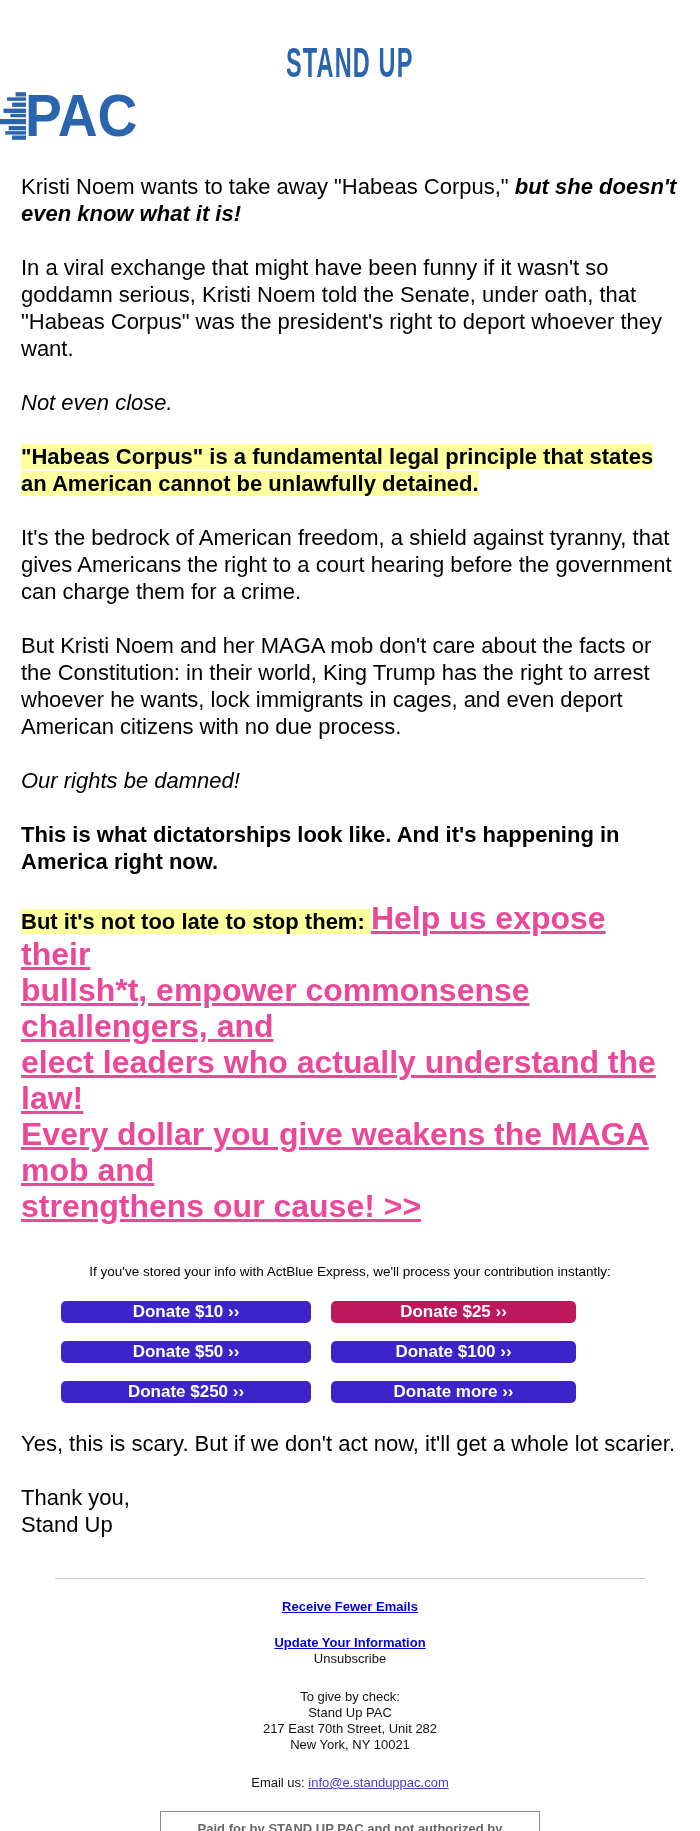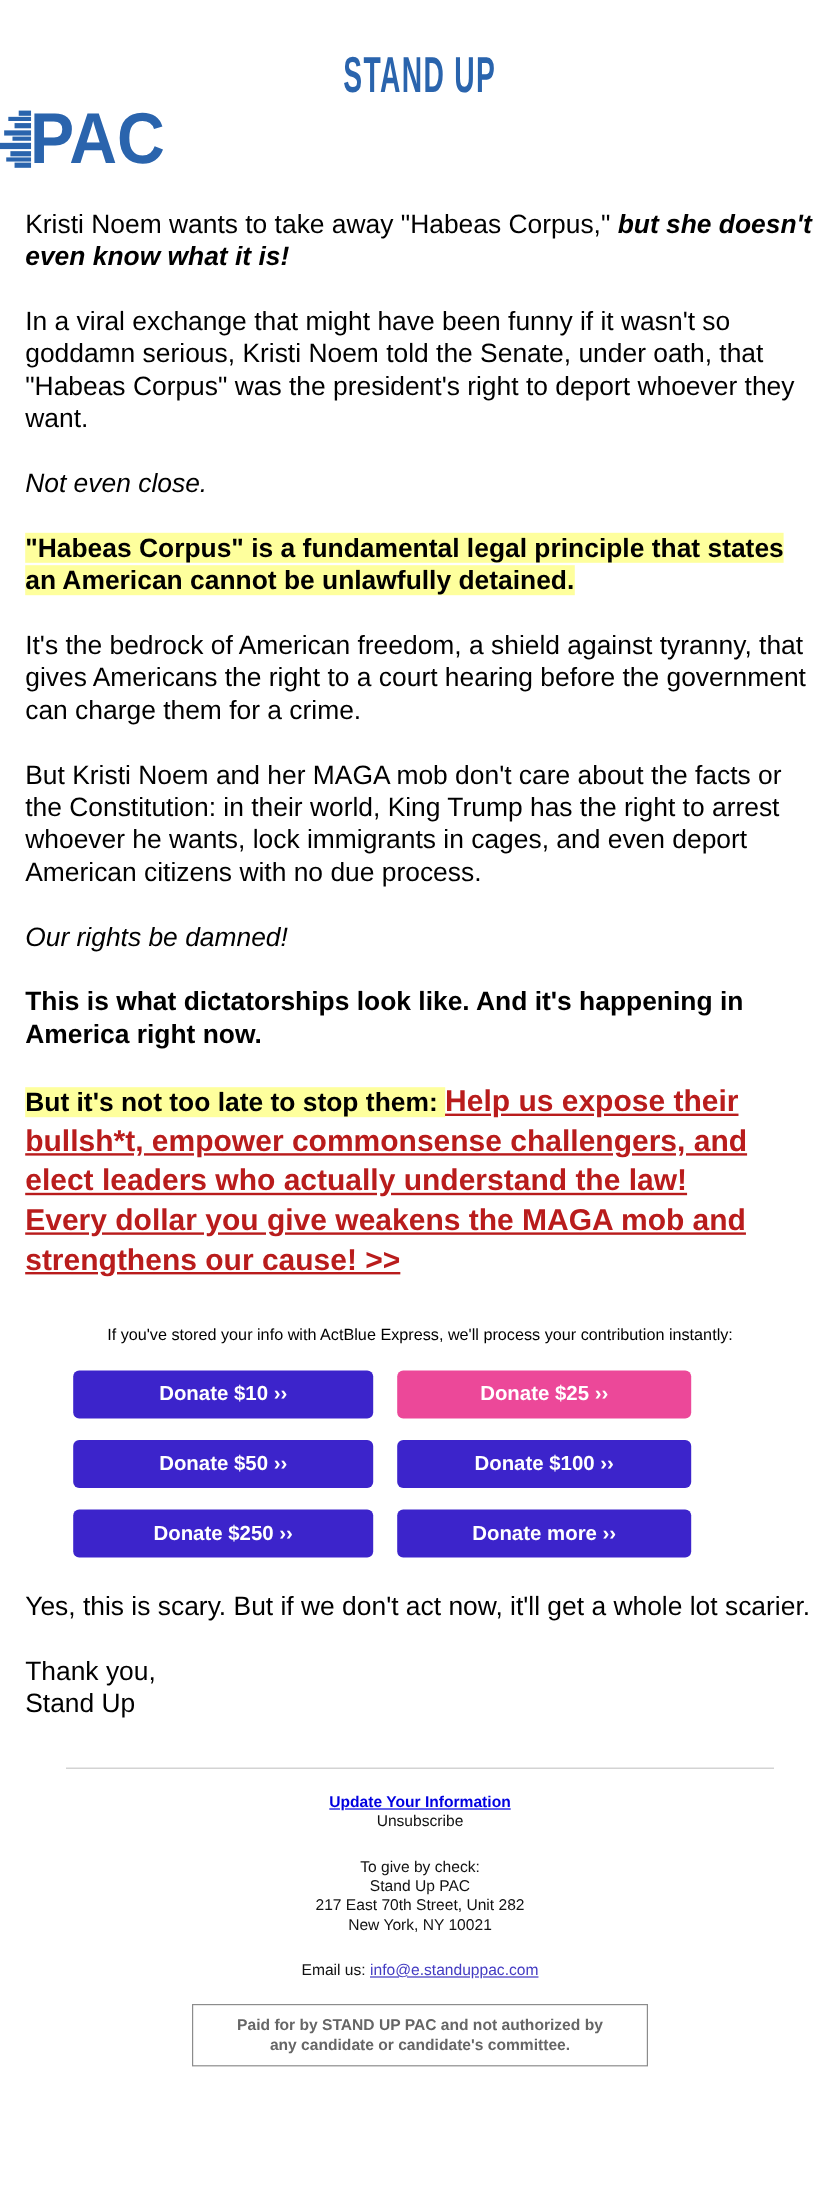--- a/index.html
+++ b/index.html
@@ -17,30 +17,30 @@
 
   
   .content { padding:0 21px; font-size:22px; line-height:27px; }
   .content p { margin:27px 0; }
   .bold-italic { font-weight:bold; font-style:italic; }
   .italic { font-style:italic; }
   .bold { font-weight:bold; }
   .hl { background:#feff9d; }
   .cta { line-height:33px; }
   .cta .hl { font-weight:bold; font-size:22px; }
-  .cta-link { color:#b91c1c; font-weight:bold; font-size:25px; text-decoration:underline; }
+  .cta-link { color:#ec4899; font-weight:bold; font-size:32px; text-decoration:underline; }
 
   
   .express-note { margin-top:32px; text-align:center; font-size:13.5px; }
   .donate-grid { margin:16px 40px 0 40px; display:grid; grid-template-columns:250px 245px;
                  column-gap:20px; row-gap:18px; }
-  .donate-btn { height:40px; border:none; border-radius:5px; background:#3c24cb; color:#ffffff;
+  .donate-btn { height:22px; border:none; border-radius:5px; background:#3c24cb; color:#ffffff;
                 font-family:"Liberation Sans", sans-serif; font-size:17px; font-weight:bold;
                 display:flex; align-items:center; justify-content:center; cursor:pointer; }
-  .donate-btn.alt { background:#ec4899; }
+  .donate-btn.alt { background:#be185d; }
 
   
   .divider { border:none; border-top:1px solid #c9c9c9; margin:40px 55px 0 55px; }
   .footer { text-align:center; font-size:13px; line-height:16px; color:#111; }
   .footer-intro { width:585px; margin:24px auto 0 auto; }
   .footer-link { display:inline-block; margin-top:20px; color:#0000e0; font-weight:bold;
                  text-decoration:underline; }
   .unsubscribe { }
   .check-block { margin-top:22px; }
   .email-line { margin-top:22px; }
@@ -107,20 +107,21 @@
     <p>Yes, this is scary. But if we don't act now, it'll get a whole lot scarier.</p>
 
     <p>Thank you,<br>Stand Up</p>
 
   </div>
 
   <hr class="divider">
 
   <div class="footer">
 
+    <div><a href="#" class="footer-link">Receive Fewer Emails</a></div>
     <div><a href="#" class="footer-link">Update Your Information</a></div>
 
     <div class="unsubscribe">Unsubscribe</div>
 
     <div class="check-block">To give by check:<br>Stand Up PAC<br>217 East 70th Street, Unit 282<br>New York, NY 10021</div>
 
     <div class="email-line"><span>Email us: </span><a href="#" class="email-link">info@e.standuppac.com</a></div>
 
     <div class="disclaimer-box">Paid for by STAND UP PAC and not authorized by<br>any candidate or candidate's committee.</div>
   </div>

